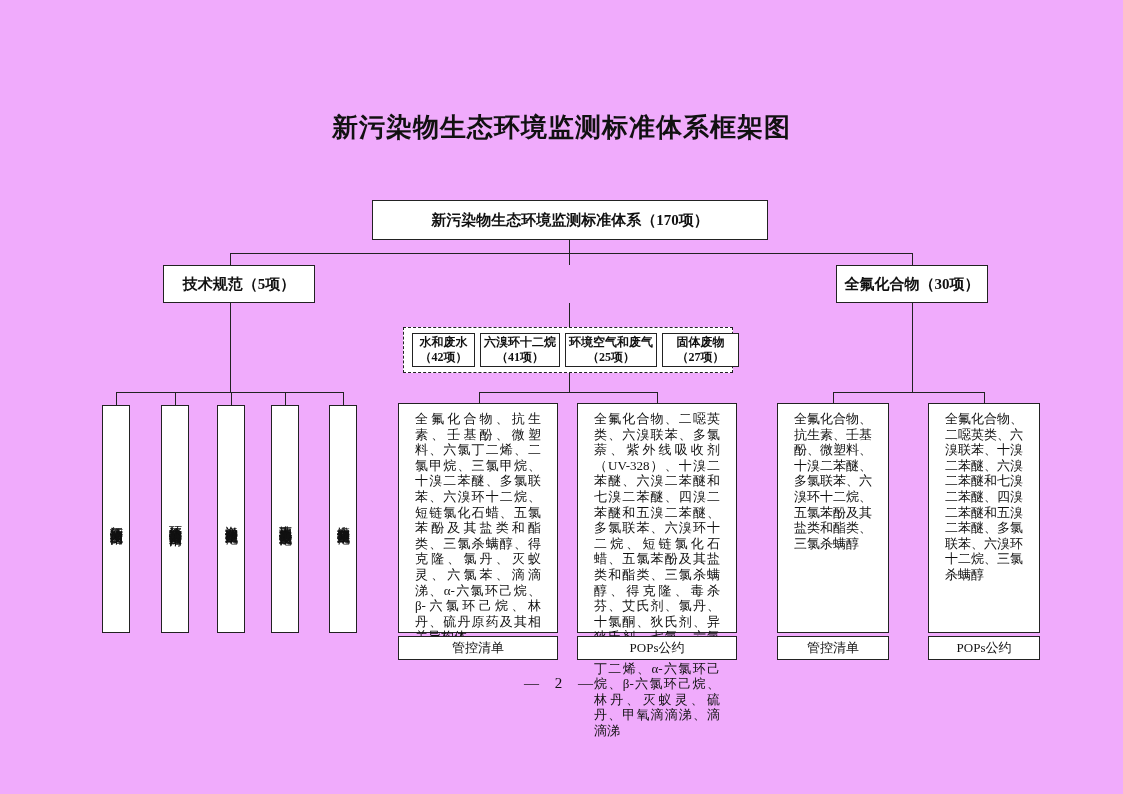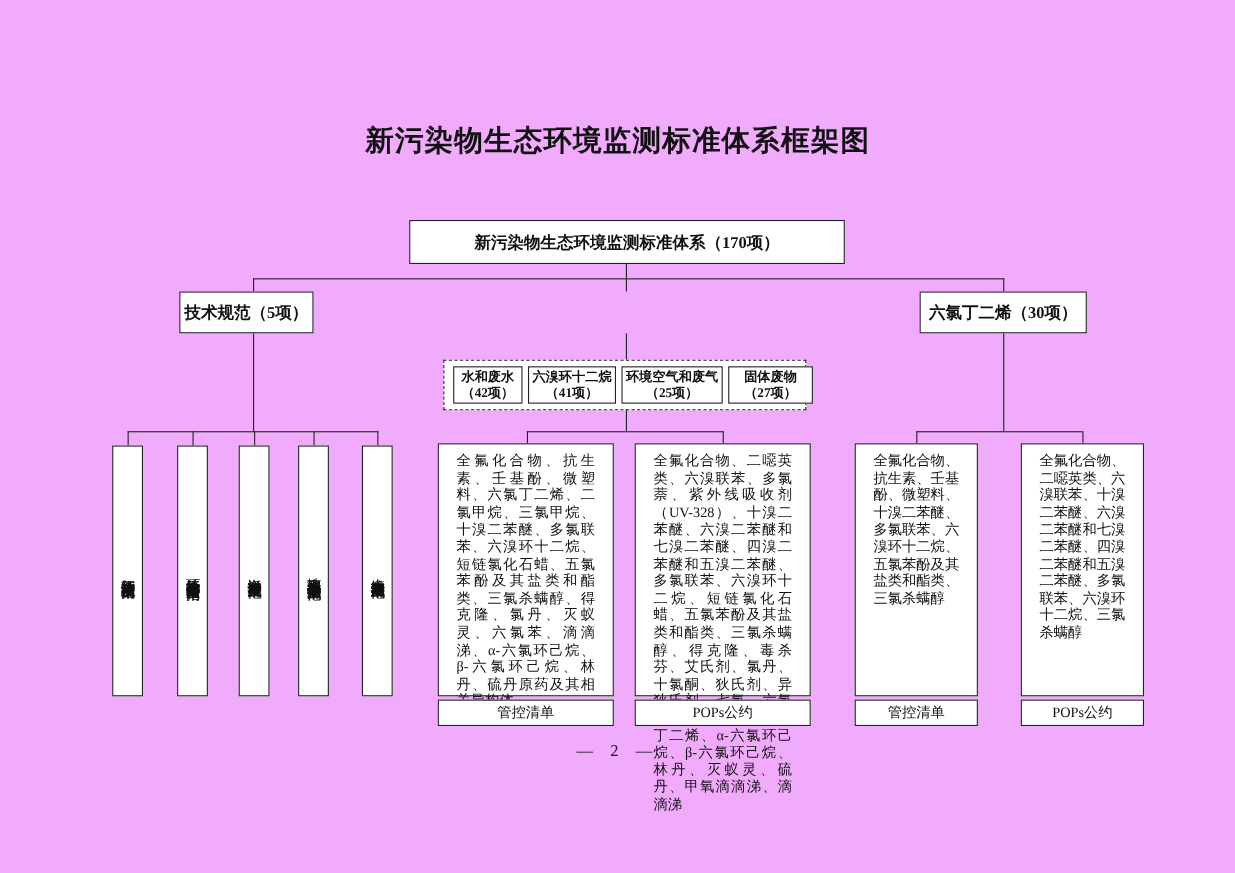--- a/index.html
+++ b/index.html
@@ -12,21 +12,21 @@
   .title{
     position:absolute;left:0;right:0;top:110px;text-align:center;
     font-size:26px;font-weight:bold;letter-spacing:1px;
   }
   .box{
     position:absolute;border:1.5px solid #222;background:#fff;box-sizing:border-box;
   }
   .center{display:flex;align-items:center;justify-content:center;text-align:right;font-family:Liberation Serif, serif;}
   .root-box{left:372px;top:200px;width:396px;height:40px;font-size:15px;font-weight:bold;}
   .lvl2{height:38px;top:265px;font-size:15px;font-weight:bold;}
-  .lvl2-tech{left:163px;width:122px;}
+  .lvl2-tech{left:163px;width:152px;}
   .lvl2-method{left:472px;width:195px;}
   .lvl2-sample{left:836px;width:152px;}
   .dashed-group{
     position:absolute;left:403px;top:327px;width:330px;height:46px;
     border:1.5px dashed #222;box-sizing:border-box;background:#fff;
   }
   .media-box{top:333px;height:34px;font-size:12px;font-weight:bold;line-height:15px;
     flex-direction:column;}
   .vline,.hline{position:absolute;background:#222;}
   .vline{width:1.4px;}
@@ -64,21 +64,21 @@
   <div class="vline" style="left:569px;top:240px;height:13px;"></div>
   <div class="hline" style="left:230px;top:253px;width:683px;"></div>
   <div class="vline" style="left:230px;top:253px;height:12px;"></div>
   <div class="vline" style="left:569px;top:253px;height:12px;"></div>
   <div class="vline" style="left:912px;top:253px;height:12px;"></div>
 
   <div class="box center lvl2 lvl2-tech">
     <span>技术规范（5项）</span>
   </div>
   <div class="box center lvl2 lvl2-sample">
-    <span>六氯丁二烯（30项）</span>
+    <span>全氟化合物（30项）</span>
   </div>
 
   <div class="vline" style="left:230px;top:303px;height:89px;"></div>
   <div class="hline" style="left:116px;top:392px;width:228px;"></div>
   <div class="vline" style="left:116px;top:392px;height:13px;"></div>
   <div class="vline" style="left:175px;top:392px;height:13px;"></div>
   <div class="vline" style="left:231px;top:392px;height:13px;"></div>
   <div class="vline" style="left:285px;top:392px;height:13px;"></div>
   <div class="vline" style="left:343px;top:392px;height:13px;"></div>
 

